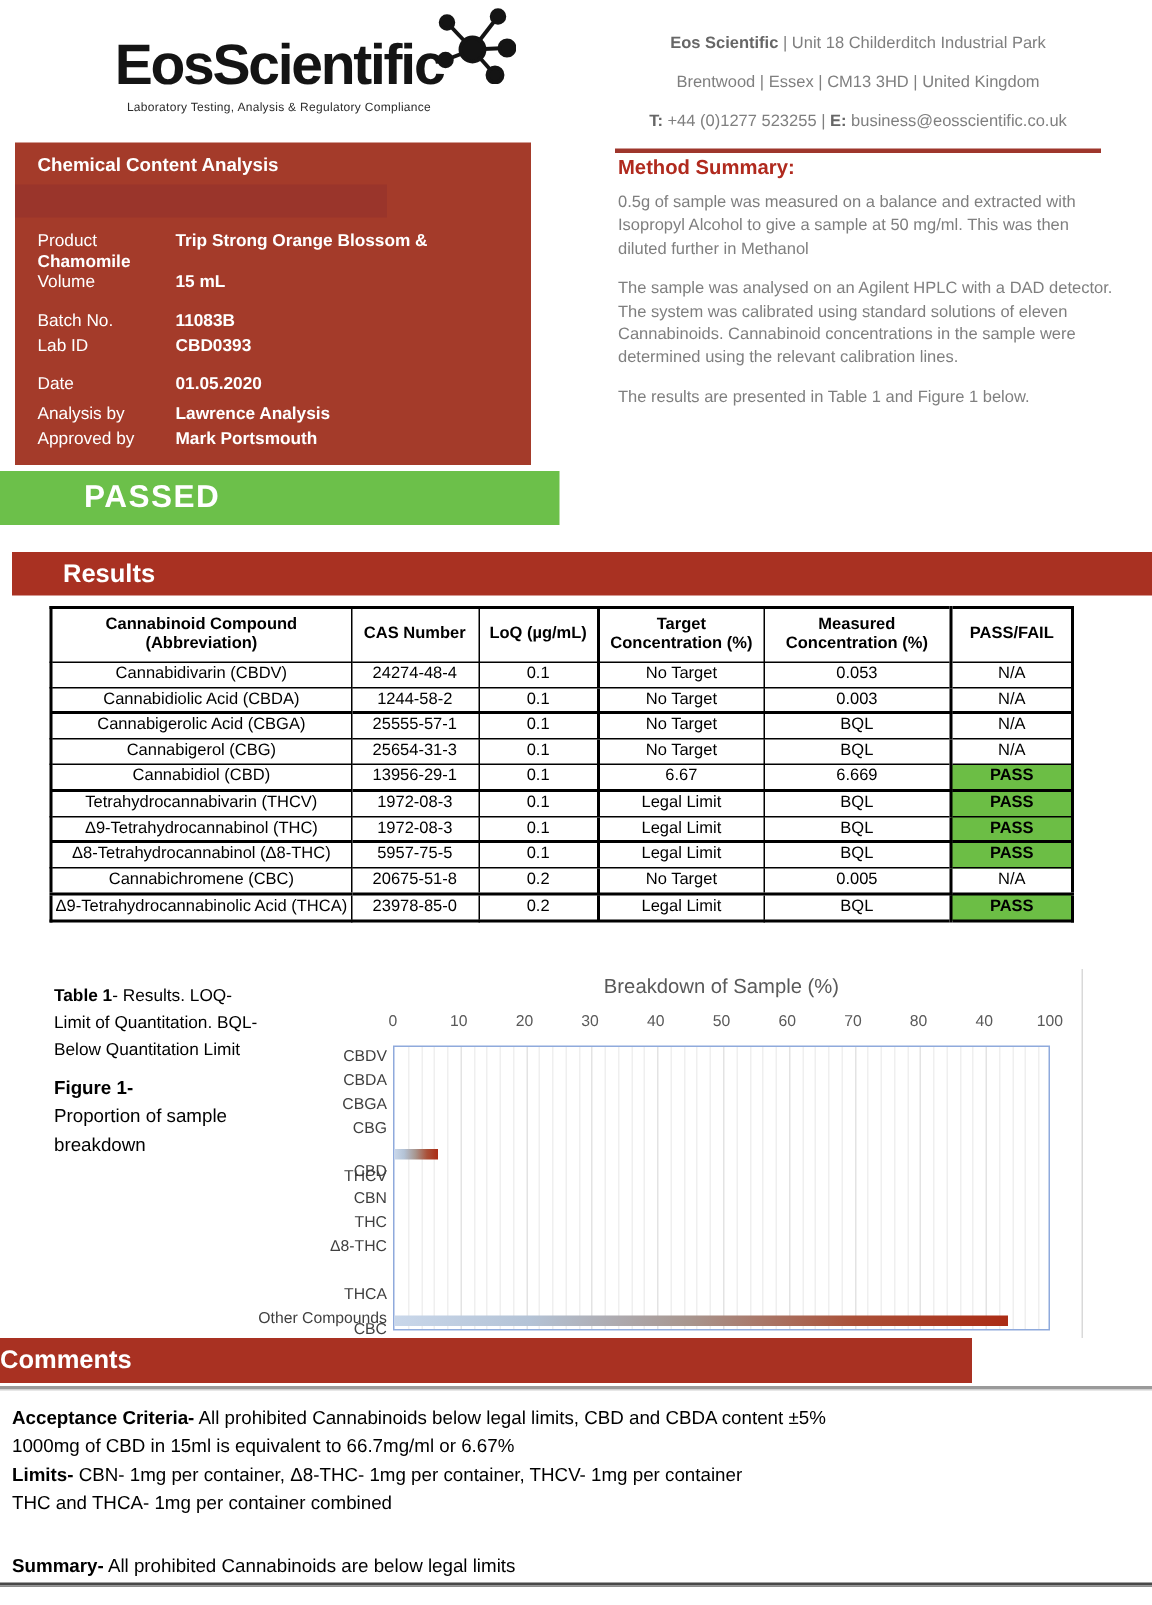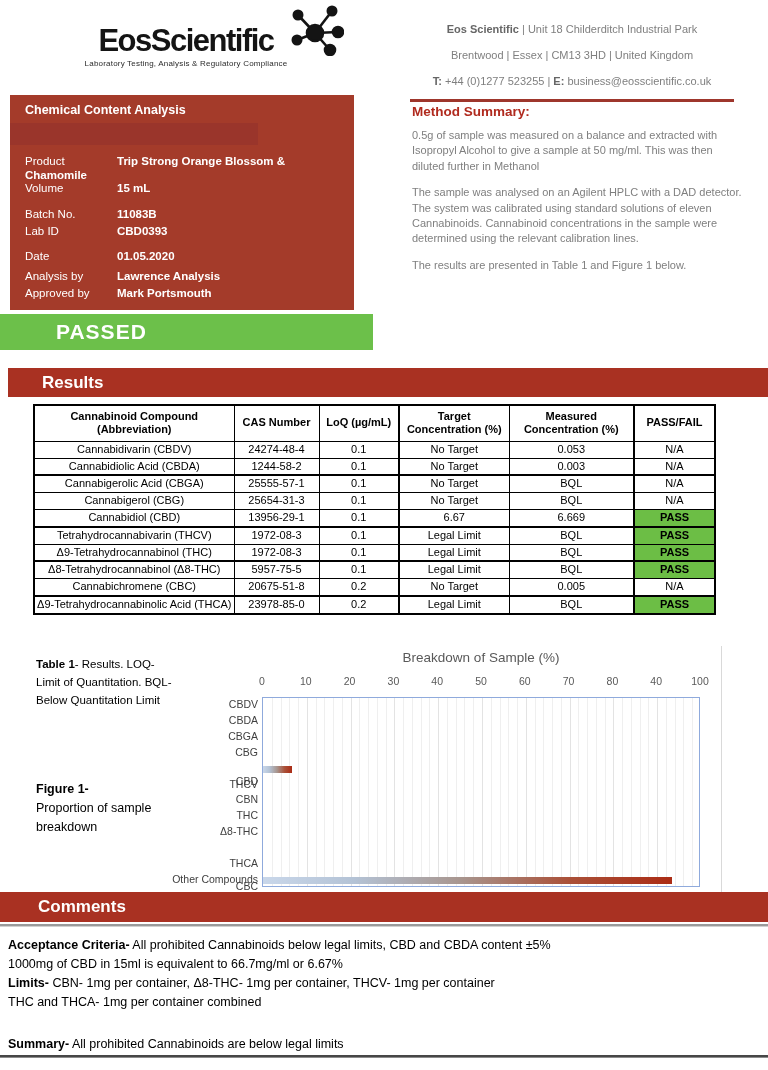--- a/index.html
+++ b/index.html
@@ -1,21 +1,21 @@
 <!DOCTYPE html>
 <html><head>
 <meta charset="utf-8">
 <style>
   * { margin:0; padding:0; box-sizing:border-box; }
   body { background:#ffffff; font-family:"Liberation Sans", sans-serif; }
   .page { position:relative; width:768px; height:1070px; background:#fff; overflow:hidden; }
 
   
   .logo-block { position:absolute; left:36px; top:4px; width:300px; text-align:center; }
-  .wordmark { margin-top:20px; font-size:31px; font-weight:bold; color:#141414; letter-spacing:-1.5px; line-height:1.1; }
+  .wordmark { margin-top:20px; font-size:38px; font-weight:bold; color:#141414; letter-spacing:-1.5px; line-height:1.1; }
   .tagline { font-size:8px; color:#2b2b2b; margin-top:1px; letter-spacing:0.2px; }
   .molecule { position:absolute; left:252px; top:0; }
 
   .contact { position:absolute; left:396px; top:16px; width:352px; text-align:center;
              font-size:11px; color:#7f7f7f; }
   .contact-line { line-height:26px; }
   .contact-b { font-weight:bold; color:#666; }
   .contact-rule { margin:5px 14px 0 14px; border-top:3px solid #9E362C; }
 
   
@@ -29,40 +29,40 @@
   
   .method { position:absolute; left:412px; top:104px; width:334px; }
   .method-heading { color:#B02A1E; font-weight:bold; font-size:13.5px; margin-bottom:9px; }
   .method p { font-size:11px; color:#7f7f7f; line-height:1.4; margin-bottom:11px; }
 
   
   .passed { position:absolute; left:0; top:314px; width:373px; height:36px; background:#6CC04A;
             color:#fff; font-size:21px; font-weight:bold; line-height:36px; padding-left:56px; letter-spacing:1px; }
   .section-bar { position:absolute; background:#A93122; color:#fff; font-weight:bold; font-size:17px; }
   .results-bar { left:8px; top:368px; width:760px; height:29px; line-height:29px; padding-left:34px; }
-  .comments-bar { left:0; top:892px; width:768px; height:30px; line-height:30px; padding-left:38px; }
+  .comments-bar { left:0; top:892px; width:648px; height:30px; line-height:30px; }
   .comments-rule { position:absolute; left:0; top:924px; width:768px; height:3px;
                    border-top:2px solid #9a9a9a; border-bottom:1px solid #d0d0d0; }
 
   
   .results-table { position:absolute; left:33px; top:404px; width:681px; border-collapse:collapse;
                    font-size:11px; color:#000; text-align:center; table-layout:fixed;
                    border:2px solid #000; }
   .results-table th, .results-table td { border:1px solid #000; padding:1px 2px; }
   .results-table thead th { font-weight:bold; height:36px; line-height:1.25; }
   .results-table tbody td { height:17px; line-height:1.25; }
   .thick-bottom td { border-bottom-width:2px; }
   .thick-right { border-right-width:2px !important; }
   .pass-cell { background:#6CBE45; font-weight:bold; }
   col.c1{width:200px} col.c2{width:85px} col.c3{width:80px} col.c4{width:110px} col.c5{width:125px} col.c6{width:81px}
 
   
   .caption { position:absolute; left:36px; width:140px; color:#000; }
   .caption-table { top:656px; font-size:11.5px; line-height:1.55; }
-  .caption-figure { top:780px; font-size:12.5px; line-height:1.5; }
+  .caption-figure { top:716px; font-size:12.5px; line-height:1.5; }
   .cap-b { font-weight:bold; }
 
   
   .chart { position:absolute; left:175px; top:646px; width:547px; height:246px; border-right:1px solid #d9d9d9; }
   .chart-title { position:absolute; left:87px; top:4px; width:438px; text-align:center;
                  font-size:13.5px; color:#595959; }
   .tick-label { position:absolute; top:29px; width:26px; text-align:center; font-size:10.5px; color:#595959; }
   .plot { position:absolute; left:87px; top:51px; width:438px; height:190px; border:1px solid #8FAADC; background:#fff; }
   .gridline { position:absolute; top:0; bottom:0; width:1px; background:#efefef; }
   .gridline.major { background:#e3e3e3; }

